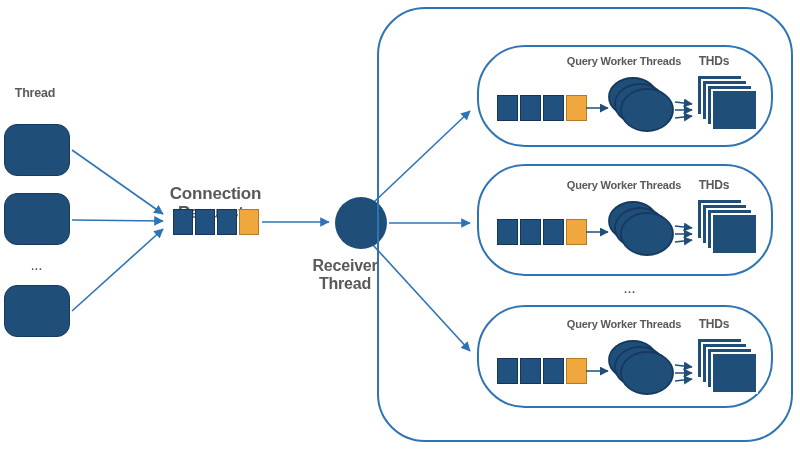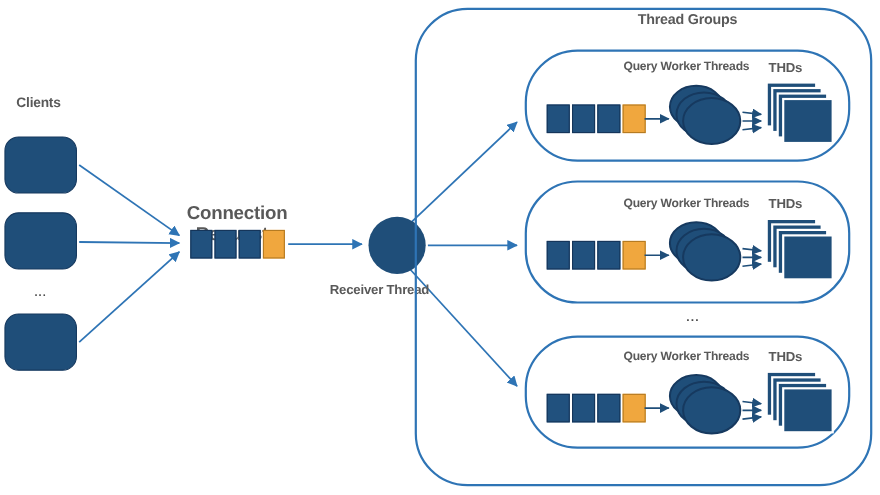--- a/index.html
+++ b/index.html
@@ -50,21 +50,21 @@
   .group-queue .qcell{width:21px;}
   .ellipsis-txt{position:absolute;color:#4a4a4a;font-weight:700;text-align:center;letter-spacing:1px;}
   .ln-light{stroke:var(--connector);stroke-width:1.6;fill:none;}
   .ln-dark{stroke:var(--node-fill);stroke-width:1.5;fill:none;}
   .mk-light{fill:var(--connector);}
   .mk-dark{fill:var(--node-fill);}
   .ell{fill:var(--node-fill);stroke:var(--node-outline);stroke-width:1.8;}
   .thd{fill:var(--node-fill);stroke:#ffffff;stroke-width:2;}
   .lbl-clients{left:5px;top:87px;width:60px;font-size:12.5px;}
   .lbl-connreq{left:158px;top:185px;width:115px;font-size:17px;}
-  .lbl-receiver{left:285px;top:257px;width:120px;font-size:12px;}
+  .lbl-receiver{left:285px;top:257px;width:120px;font-size:16px;}
   .lbl-tgroups{left:477px;top:11px;width:296px;font-size:13px;}
   .lbl-tpool{left:477px;top:420px;width:300px;font-size:13px;white-space:pre;}
   .lbl-qwt{left:55px;top:8px;width:180px;font-size:11px;}
   .lbl-thds{left:206px;top:8px;width:58px;font-size:12px;}
   .group-art{position:absolute;left:0;top:0;}
 </style>
 </head>
 <body>
 
 <div class="canvas">
@@ -77,39 +77,38 @@
     </defs>
     <line x1="72" y1="150" x2="163" y2="214" class="ln-light" marker-end="url(#ah)"></line>
     <line x1="72" y1="220" x2="163" y2="221" class="ln-light" marker-end="url(#ah)"></line>
     <line x1="72" y1="311" x2="163" y2="229" class="ln-light" marker-end="url(#ah)"></line>
     <line x1="262" y1="222" x2="329" y2="222" class="ln-light" marker-end="url(#ah)"></line>
     <line x1="374" y1="202" x2="470" y2="111" class="ln-light" marker-end="url(#ah)"></line>
     <line x1="389" y1="223" x2="470" y2="223" class="ln-light" marker-end="url(#ah)"></line>
     <line x1="373" y1="245" x2="470" y2="351" class="ln-light" marker-end="url(#ah)"></line>
   </svg>
 
-  <div class="label lbl-clients">Clients</div>
+  <div class="label lbl-clients">Thread</div>
   <div class="client-box" style="top:124px"></div>
   <div class="client-box" style="top:193px"></div>
   <div class="ellipsis-txt" style="left:10px;top:261px;width:54px;font-size:10px;">...</div>
   <div class="client-box" style="top:285px"></div>
 
   <div class="label lbl-connreq">Connection Requests</div>
   <div class="queue" style="left:173px;top:209px;">
     <div class="qcell"></div>
     <div class="qcell"></div>
     <div class="qcell"></div>
     <div class="qcell hot"></div>
   </div>
 
   <div class="receiver-circle"></div>
   <div class="label lbl-receiver">Receiver Thread</div>
 
   <div class="outer-box"></div>
-  <div class="label lbl-tgroups">Thread Groups</div>
   <div class="ellipsis-txt" style="left:600px;top:283px;width:60px;font-size:11px;">...</div>
 
   <div class="thread-group" style="top:45px;height:102px;">
     <div class="group-content" style="top:0px;">
       <div class="label lbl-qwt">Query Worker Threads</div>
       <div class="label lbl-thds">THDs</div>
       <div class="queue group-queue" style="left:18px;top:48px;">
         <div class="qcell"></div>
         <div class="qcell"></div>
         <div class="qcell"></div>

